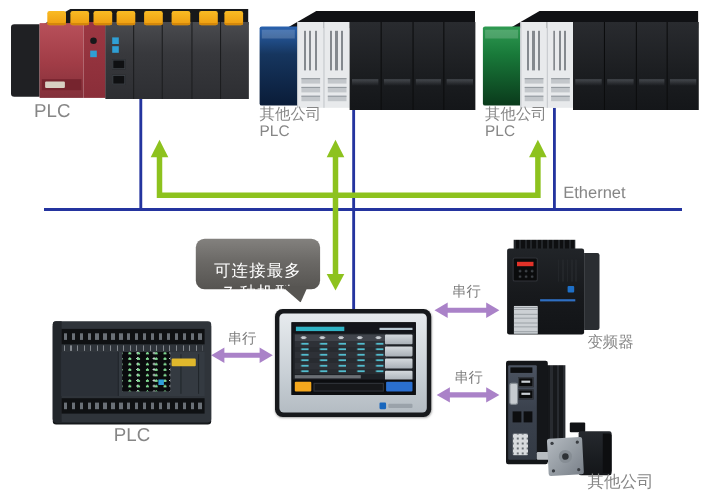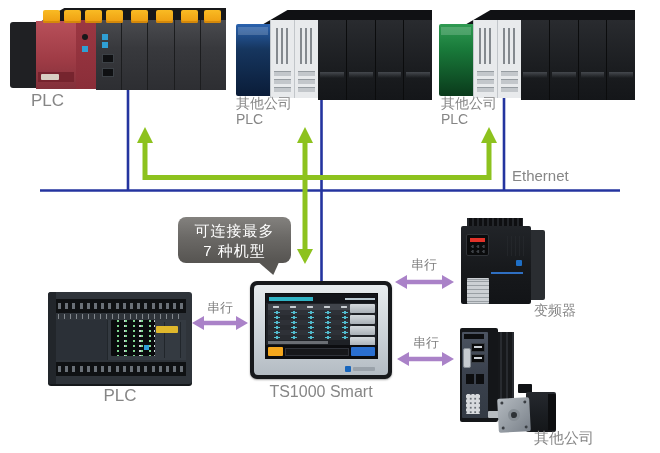--- a/index.html
+++ b/index.html
@@ -11,21 +11,21 @@
   .connectors { position:absolute; inset:0; z-index:1; }
 
   
   .lbl { position:absolute; color:#868686; z-index:3; }
   .lbl.center { text-align:center; }
 
   
   .callout { position:absolute; left:178px; top:217px; width:113px; height:46px;
     background:linear-gradient(180deg,#83817e 0%,#6b6966 45%,#565451 100%);
     border-radius:8px; z-index:4; color:#fff; text-align:center;
-    font-size:15px; line-height:20px; padding-top:4px; letter-spacing:1px; }
+    font-size:15px; line-height:20px; padding-top:20px; letter-spacing:1px; }
   .callout .tail { position:absolute; left:78px; top:43px; width:24px; height:15px;
     background:#575552; clip-path:polygon(0 0,100% 0,72% 100%); }
 
   
   .rackL { position:absolute; left:10px; top:8px; width:216px; height:84px; z-index:2; }
   .rackL .topface { position:absolute; left:28px; top:0; width:188px; height:15px; background:#17181a;
     clip-path:polygon(0 100%,14% 0,100% 0,100% 100%); }
   .rackL .side { position:absolute; left:0; top:14px; width:26px; height:66px; background:#1f2023; border-radius:3px 0 0 3px; }
   .rackL .red1 { position:absolute; left:26px; top:13px; width:40px; height:68px;
     background:linear-gradient(180deg,#b8505a 0%,#a03c46 55%,#82303a 100%); }
@@ -384,17 +384,16 @@
     <div>PLC</div>
   </div>
 
   <div class="lbl" style="left:512px; top:167px; font-size:15px;">Ethernet</div>
 
   <div class="lbl center" style="left:196px; top:299px; width:48px; font-size:13px; color:#7d7d7d;">串行</div>
   <div class="lbl center" style="left:400px; top:256px; width:48px; font-size:13px; color:#7d7d7d;">串行</div>
   <div class="lbl center" style="left:402px; top:334px; width:48px; font-size:13px; color:#7d7d7d;">串行</div>
 
   <div class="lbl center" style="left:48px; top:386px; width:144px; font-size:17px;">PLC</div>
-  <div class="lbl center" style="left:250px; top:383px; width:142px; font-size:16px;">TS1000 Smart</div>
   <div class="lbl" style="left:534px; top:302px; font-size:14px;">变频器</div>
   <div class="lbl" style="left:534px; top:429px; font-size:15px;">其他公司</div>
 
 </div>
 
 </body></html>

